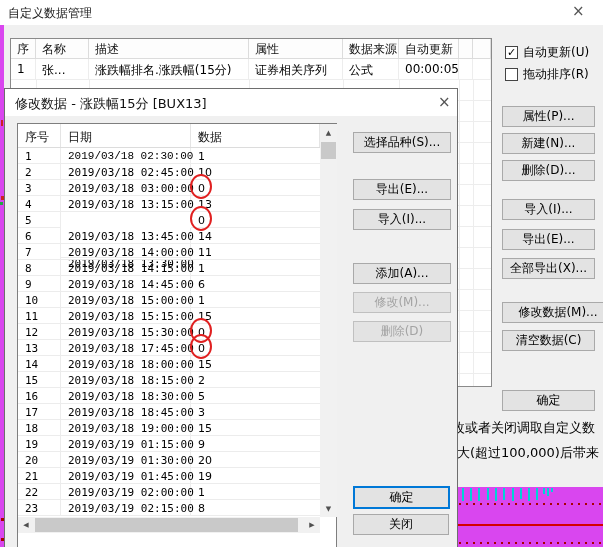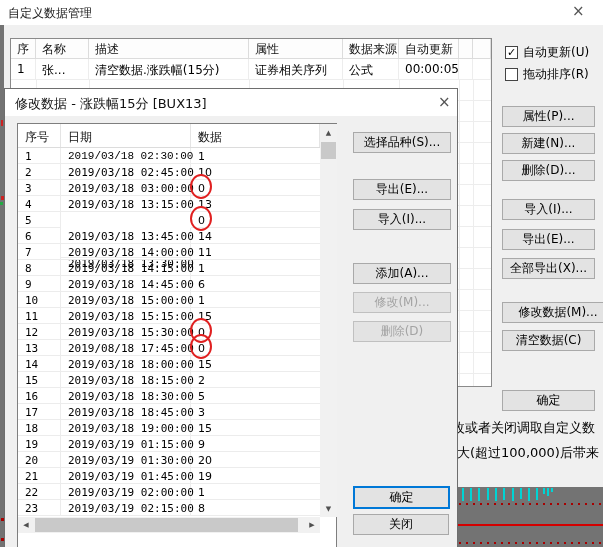--- a/index.html
+++ b/index.html
@@ -1,17 +1,17 @@
 <!DOCTYPE html>
 <html><head>
 <meta charset="utf-8">
 <style>
   * { margin:0; padding:0; box-sizing:border-box; font-family:"DejaVu Sans", sans-serif; }
   html,body { background:#222; }
-  #stage { position:relative; width:603px; height:547px; background:#737373; overflow:hidden; }
+  #stage { position:relative; width:603px; height:547px; background:#d946ef; overflow:hidden; }
 
   
   .tick { position:absolute; width:2px; background:#00d4d4; }
   .dotline { position:absolute; height:2px;
     background:repeating-linear-gradient(90deg,#a80000 0 2px,transparent 2px 7px); }
   .solidline { position:absolute; height:2px; background:#d40000; }
   .speck { position:absolute; }
 
   
   .titlebar { position:absolute; left:0; top:0; width:603px; height:25px; background:#fff; z-index:2; }
@@ -116,21 +116,21 @@
         <div class="c" style="width: 160px;">描述</div>
         <div class="c" style="width: 94px;">属性</div>
         <div class="c" style="width: 56px;">数据来源</div>
         <div class="c" style="width: 60px;">自动更新</div>
         <div class="c" style="width: 14px;"></div>
         <div class="c" style="width: 18px;"></div>
       </div>
     <div class="mrow" id="mrow">
         <div class="c" style="width: 25px;">1</div>
         <div class="c" style="width: 53px;">张...</div>
-        <div class="c" style="width: 160px;">清空数据.涨跌幅(15分)</div>
+        <div class="c" style="width: 160px;">涨跌幅排名.涨跌幅(15分)</div>
         <div class="c" style="width: 94px; font-family: Liberation Serif, serif;">证券相关序列</div>
         <div class="c" style="width: 56px;">公式</div>
         <div class="c" style="width: 60px;">00:00:05</div>
         <div class="c" style="width: 14px;"></div>
         <div class="c" style="width: 18px;"></div>
       </div>
     <div class="mgrid"></div>
     <div id="mvlines">
         <div class="vline" style="left: 25px;"></div>
         <div class="vline" style="left: 78px;"></div>
@@ -234,21 +234,21 @@
             <div class="c" style="width: 130px;">2019/03/18 15:15:00</div>
             <div class="c" style="width: 129px;"><span>15</span></div>
           </div>
           <div class="lrow">
             <div class="c" style="width: 43px;">12</div>
             <div class="c" style="width: 130px;">2019/03/18 15:30:00</div>
             <div class="c" style="width: 129px;"><span>0</span><div class="circle"></div></div>
           </div>
           <div class="lrow">
             <div class="c" style="width: 43px;">13</div>
-            <div class="c" style="width: 130px;">2019/08/18 17:45:00</div>
+            <div class="c" style="width: 130px;">2019/03/18 17:45:00</div>
             <div class="c" style="width: 129px;"><span>0</span><div class="circle"></div></div>
           </div>
           <div class="lrow">
             <div class="c" style="width: 43px;">14</div>
             <div class="c" style="width: 130px;">2019/03/18 18:00:00</div>
             <div class="c" style="width: 129px;"><span>15</span></div>
           </div>
           <div class="lrow">
             <div class="c" style="width: 43px;">15</div>
             <div class="c" style="width: 130px; text-align: center;">2019/03/18 18:15:00</div>

